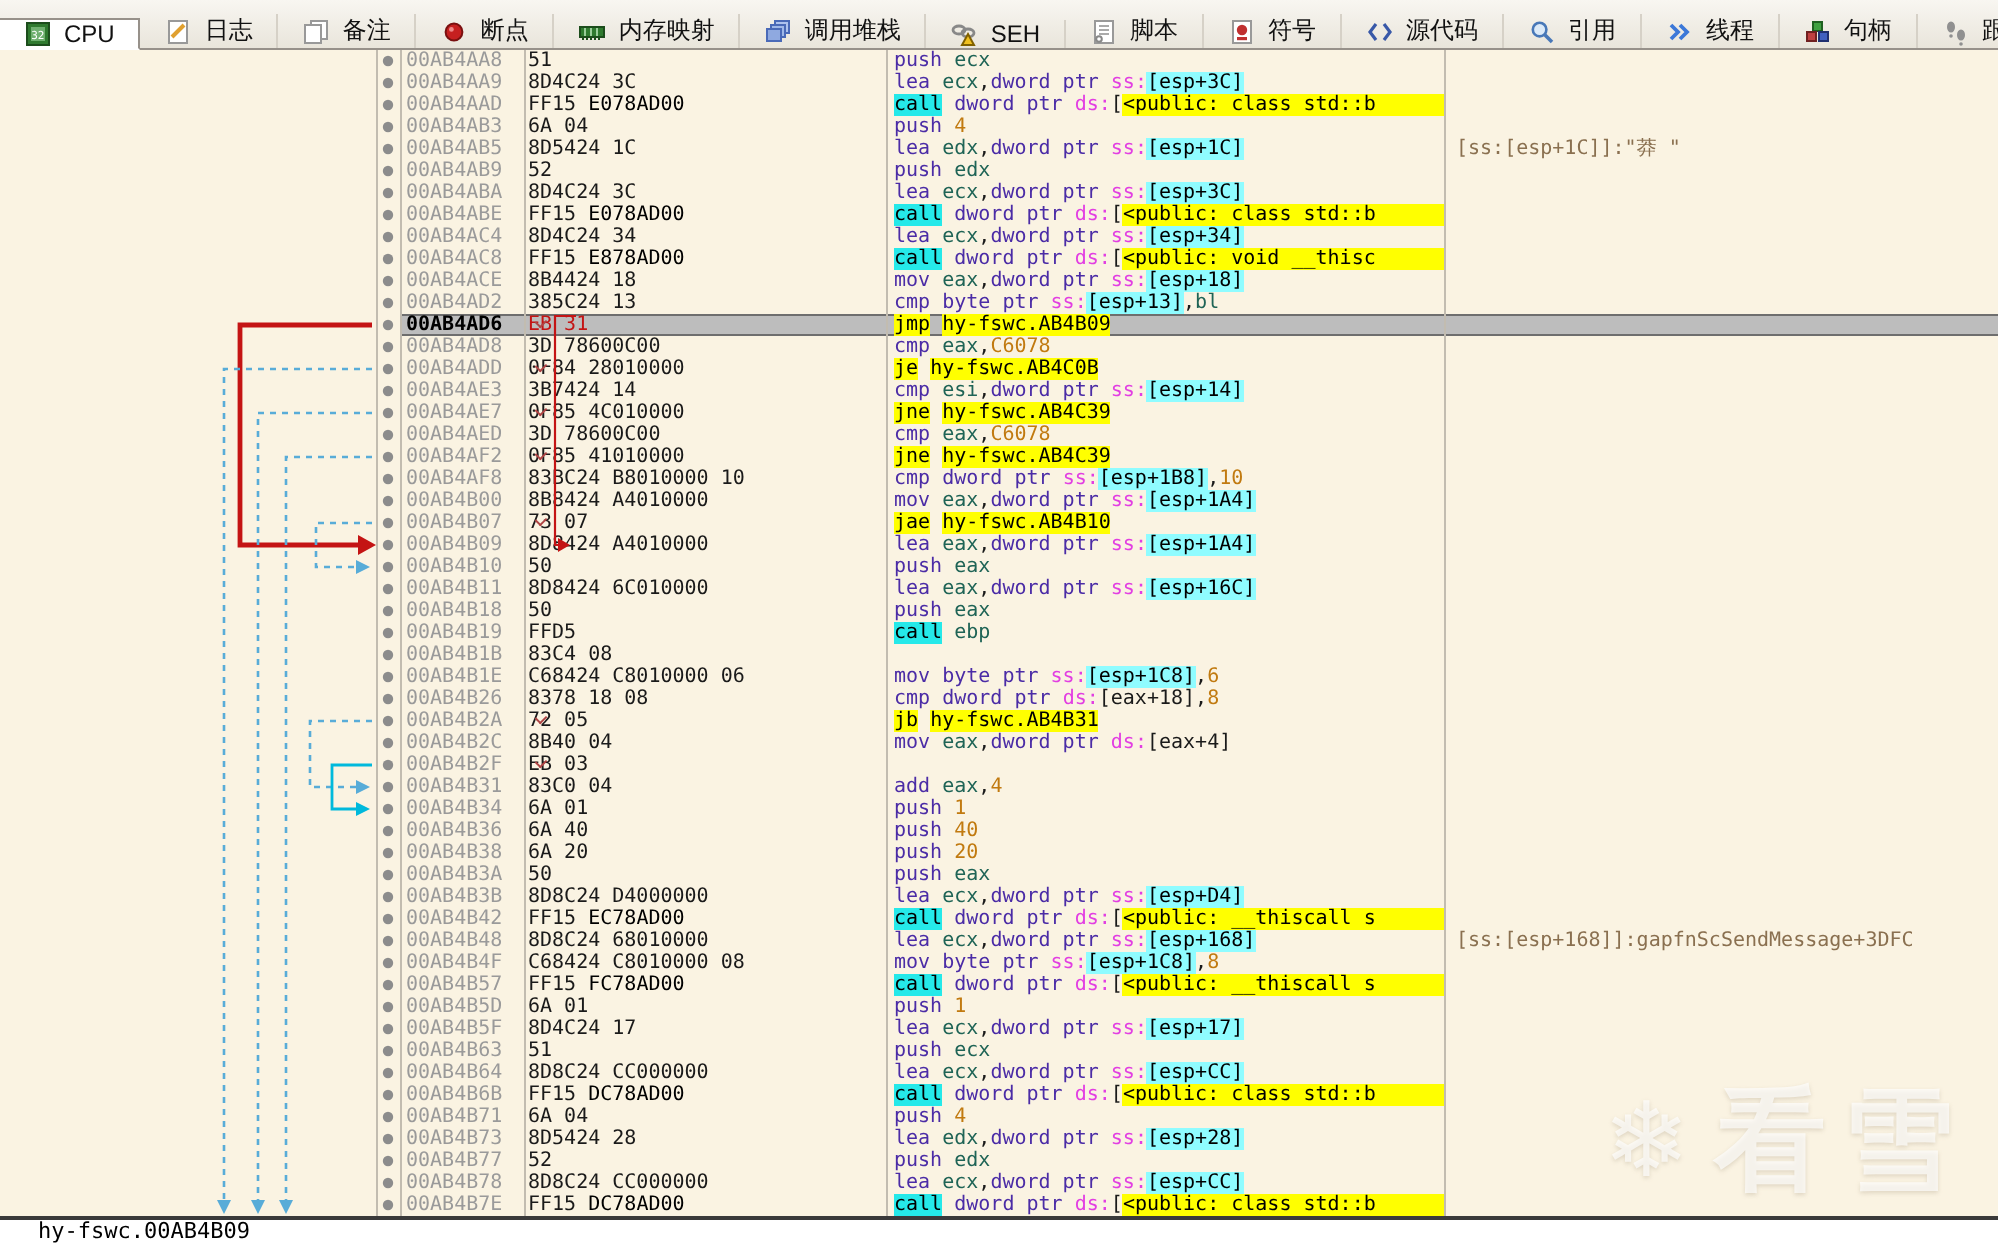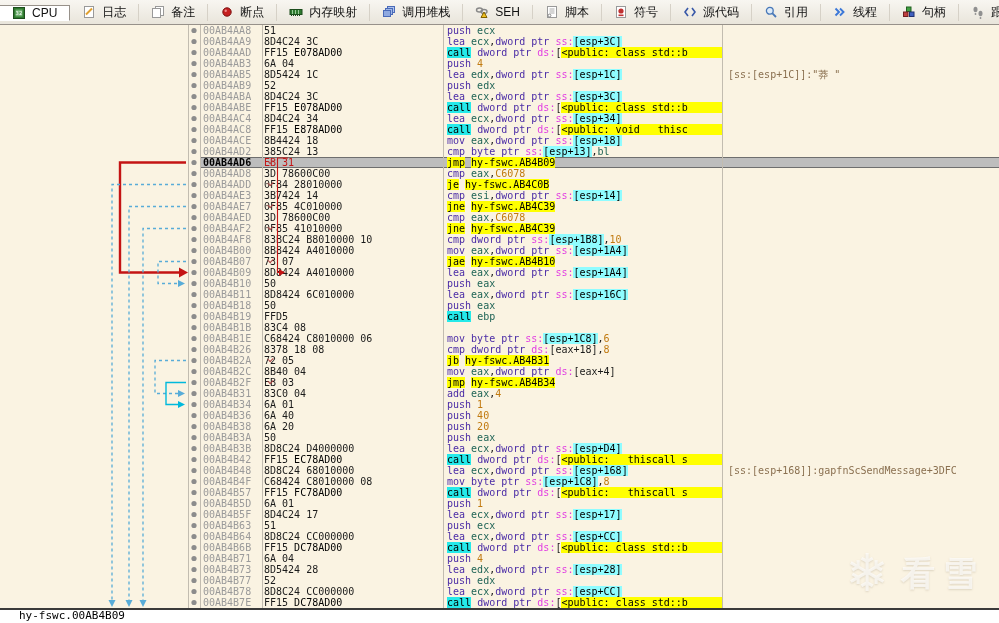--- a/index.html
+++ b/index.html
@@ -6,21 +6,21 @@
     --c-bg:#FAF3E2; --c-mn:#4B2CA6; --c-reg:#1F6456; --c-num:#C17A10; --c-seg:#E23EE2;
     --c-mem:#8FFCFF; --c-call:#25E9E9; --c-yellow:#FFFF00; --c-addr:#9A9A9A; --c-sel:#BDBDBD;
     --c-red:#C41414; --c-dash:#58ACD8; --c-cyan:#00B9DC; --c-comment:#8A7050; --c-dot:#8C8C8C; --c-grid:#C2BCB0;
   }
   *{margin:0;padding:0;box-sizing:border-box}
   html,body{width:999px;height:623px;overflow:hidden}
   body{font-family:"DejaVu Sans Mono",monospace;background:#fff}
   .screen{position:relative;width:999px;height:623px;background:var(--c-bg)}
 
   
-  .tabbar{position:absolute;top:0;left:0;right:0;height:25px;display:flex;align-items:center;
+  .tabbar{position:absolute;top:0;left:0;right:0;height:25px;display:flex;align-items:flex-end;
     background:linear-gradient(#F8F6F1,#E9E5DB);border-bottom:1px solid #97918A;
     font-family:"Liberation Sans","DejaVu Sans",sans-serif;font-size:12px;z-index:6}
   .tab{display:flex;align-items:center;gap:6px;padding:0 12px;border-right:1px solid #D6D1C7;color:#111;white-space:nowrap}
   .tab.active{background:#FFF;border:1px solid #97918A;border-bottom:1px solid #FFF;margin-bottom:-1px;border-left:none}
   .ticon{width:14px;height:14px;display:inline-flex;align-items:center;justify-content:center}
   .ticon svg{display:block}
 
   
   .pane{position:absolute;top:25px;left:0;width:999px;height:583px;background:var(--c-bg);overflow:hidden}
   .overlay{position:absolute;top:0;left:0;z-index:3;pointer-events:none}
@@ -58,21 +58,21 @@
 
   
   .statusbar{position:absolute;left:0;bottom:0;width:999px;height:15px;background:#FFF;
     border-top:2px solid #3A3A3A;font-size:11px;line-height:12px;padding-left:19px;color:#000;z-index:6}
 
   
   .watermark{position:absolute;right:14px;bottom:24px;z-index:5;display:flex;align-items:center;gap:12px;
     color:rgba(255,255,255,0.68);font-family:"DejaVu Sans",sans-serif;font-weight:bold;
     text-shadow:0 1px 2px rgba(190,178,155,0.45)}
   .wm-flake{font-size:52px;line-height:1}
-  .wm-text{font-size:34px;letter-spacing:8px;line-height:1}
+  .wm-text{font-size:56px;letter-spacing:8px;line-height:1}
 </style>
 </head>
 <body>
 
 <div class="screen">
 
   <div class="tabbar">
     <div class="tab active">
       <span class="ticon">
           <svg width="14" height="14">
@@ -341,21 +341,21 @@
         <div class="drow"><span class="addr">00AB4B09</span><span class="bytes"><span class="t-p">8D8424 A4010000</span></span><span class="ins"><span class="t-m">lea </span><span class="t-r">eax</span><span class="t-p">,</span><span class="t-m">dword ptr </span><span class="t-s">ss:</span><span class="t-b">[esp+1A4]</span></span><span class="cmt"></span></div>
         <div class="drow"><span class="addr">00AB4B10</span><span class="bytes"><span class="t-p">50</span></span><span class="ins"><span class="t-m">push </span><span class="t-r">eax</span></span><span class="cmt"></span></div>
         <div class="drow"><span class="addr">00AB4B11</span><span class="bytes"><span class="t-p">8D8424 6C010000</span></span><span class="ins"><span class="t-m">lea </span><span class="t-r">eax</span><span class="t-p">,</span><span class="t-m">dword ptr </span><span class="t-s">ss:</span><span class="t-b">[esp+16C]</span></span><span class="cmt"></span></div>
         <div class="drow"><span class="addr">00AB4B18</span><span class="bytes"><span class="t-p">50</span></span><span class="ins"><span class="t-m">push </span><span class="t-r">eax</span></span><span class="cmt"></span></div>
         <div class="drow"><span class="addr">00AB4B19</span><span class="bytes"><span class="t-p">FFD5</span></span><span class="ins"><span class="t-c">call</span><span class="t-p"> </span><span class="t-r">ebp</span></span><span class="cmt"></span></div>
         <div class="drow"><span class="addr">00AB4B1B</span><span class="bytes"><span class="t-p">83C4 08</span></span><span class="cmt"></span></div>
         <div class="drow"><span class="addr">00AB4B1E</span><span class="bytes"><span class="t-p">C68424 C8010000 06</span></span><span class="ins"><span class="t-m">mov </span><span class="t-m">byte ptr </span><span class="t-s">ss:</span><span class="t-b">[esp+1C8]</span><span class="t-p">,</span><span class="t-n">6</span></span><span class="cmt"></span></div>
         <div class="drow"><span class="addr">00AB4B26</span><span class="bytes"><span class="t-p">8378 18 08</span></span><span class="ins"><span class="t-m">cmp </span><span class="t-m">dword ptr </span><span class="t-s">ds:</span><span class="t-p">[eax+18]</span><span class="t-p">,</span><span class="t-n">8</span></span><span class="cmt"></span></div>
         <div class="drow"><span class="addr">00AB4B2A</span><span class="bytes"><span class="chev"></span><span class="t-p">72 05</span></span><span class="ins"><span class="t-y">jb</span><span class="t-p"> </span><span class="t-y">hy-fswc.AB4B31</span></span><span class="cmt"></span></div>
         <div class="drow"><span class="addr">00AB4B2C</span><span class="bytes"><span class="t-p">8B40 04</span></span><span class="ins"><span class="t-m">mov </span><span class="t-r">eax</span><span class="t-p">,</span><span class="t-m">dword ptr </span><span class="t-s">ds:</span><span class="t-p">[eax+4]</span></span><span class="cmt"></span></div>
-        <div class="drow"><span class="addr">00AB4B2F</span><span class="bytes"><span class="chev"></span><span class="t-p">EB 03</span></span><span class="ins"><span class="t-y">jmp</span><span class="t-p"> </span><span class="t-y">hy-fswc.AB4B34</span></span><span class="cmt"></span></div>
+        <div class="drow"><span class="addr">00AB4B2F</span><span class="bytes"><span class="chev"></span><span class="t-p">EB 03</span></span><span class="cmt"></span></div>
         <div class="drow"><span class="addr">00AB4B31</span><span class="bytes"><span class="t-p">83C0 04</span></span><span class="ins"><span class="t-m">add </span><span class="t-r">eax</span><span class="t-p">,</span><span class="t-n">4</span></span><span class="cmt"></span></div>
         <div class="drow"><span class="addr">00AB4B34</span><span class="bytes"><span class="t-p">6A 01</span></span><span class="ins"><span class="t-m">push </span><span class="t-n">1</span></span><span class="cmt"></span></div>
         <div class="drow"><span class="addr">00AB4B36</span><span class="bytes"><span class="t-p">6A 40</span></span><span class="ins"><span class="t-m">push </span><span class="t-n">40</span></span><span class="cmt"></span></div>
         <div class="drow"><span class="addr">00AB4B38</span><span class="bytes"><span class="t-p">6A 20</span></span><span class="ins"><span class="t-m">push </span><span class="t-n">20</span></span><span class="cmt"></span></div>
         <div class="drow"><span class="addr">00AB4B3A</span><span class="bytes"><span class="t-p">50</span></span><span class="ins"><span class="t-m">push </span><span class="t-r">eax</span></span><span class="cmt"></span></div>
         <div class="drow"><span class="addr">00AB4B3B</span><span class="bytes"><span class="t-p">8D8C24 D4000000</span></span><span class="ins"><span class="t-m">lea </span><span class="t-r">ecx</span><span class="t-p">,</span><span class="t-m">dword ptr </span><span class="t-s">ss:</span><span class="t-b">[esp+D4]</span></span><span class="cmt"></span></div>
         <div class="drow"><span class="addr">00AB4B42</span><span class="bytes"><span class="t-p">FF15 </span><span class="t-u">EC78AD00</span></span><span class="ins"><span class="t-c">call</span><span class="t-p"> </span><span class="t-m">dword ptr </span><span class="t-s">ds:</span><span class="t-p">[</span><span class="t-Y">&lt;public: __thiscall s</span></span><span class="cmt"></span></div>
         <div class="drow"><span class="addr">00AB4B48</span><span class="bytes"><span class="t-p">8D8C24 68010000</span></span><span class="ins"><span class="t-m">lea </span><span class="t-r">ecx</span><span class="t-p">,</span><span class="t-m">dword ptr </span><span class="t-s">ss:</span><span class="t-b">[esp+168]</span></span><span class="cmt">[ss:[esp+168]]:gapfnScSendMessage+3DFC</span></div>
         <div class="drow"><span class="addr">00AB4B4F</span><span class="bytes"><span class="t-p">C68424 C8010000 08</span></span><span class="ins"><span class="t-m">mov </span><span class="t-m">byte ptr </span><span class="t-s">ss:</span><span class="t-b">[esp+1C8]</span><span class="t-p">,</span><span class="t-n">8</span></span><span class="cmt"></span></div>
         <div class="drow"><span class="addr">00AB4B57</span><span class="bytes"><span class="t-p">FF15 </span><span class="t-u">FC78AD00</span></span><span class="ins"><span class="t-c">call</span><span class="t-p"> </span><span class="t-m">dword ptr </span><span class="t-s">ds:</span><span class="t-p">[</span><span class="t-Y">&lt;public: __thiscall s</span></span><span class="cmt"></span></div>

